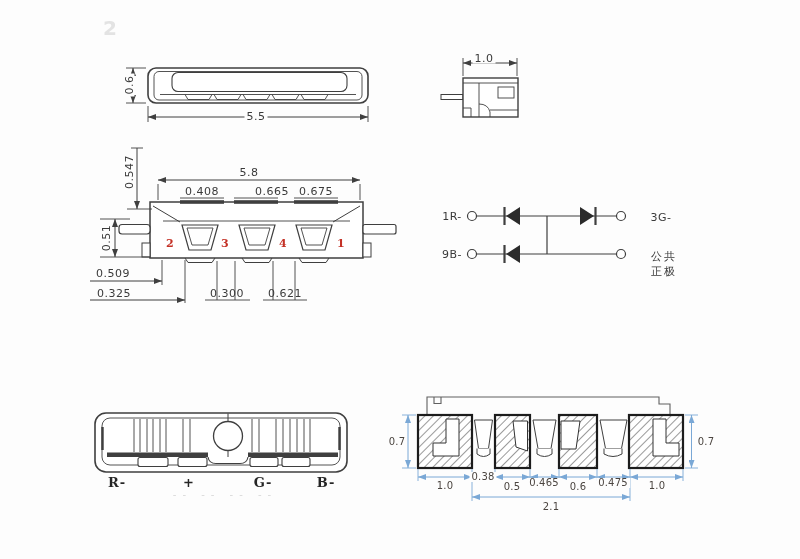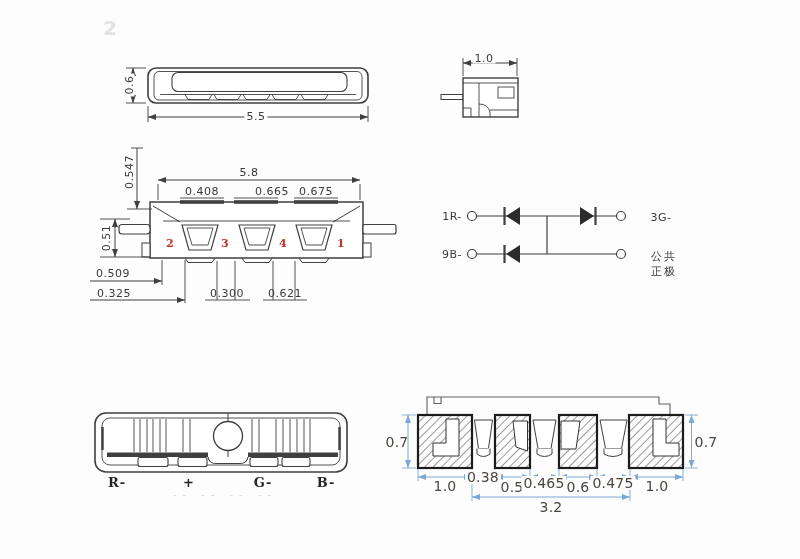--- a/index.html
+++ b/index.html
@@ -7,21 +7,21 @@
     position:relative;width:800px;height:559px;background:#fdfdfd;overflow:hidden;
     font-family:"DejaVu Sans", sans-serif;
   }
   #drawing{position:absolute;left:0;top:0;}
   .lbl{
     position:absolute;transform:translate(-50%,-50%);
     font-size:11px;color:#3a3a3a;white-space:nowrap;letter-spacing:0.5px;line-height:1;
   }
   .rot{transform:translate(-50%,-50%) rotate(-90deg);}
   .bg{background:#fdfdfd;padding:0 2px;}
-  .dim9{font-size:14px;color:#4b4540;letter-spacing:0.2px;}
+  .dim9{font-size:10px;color:#4b4540;letter-spacing:0.2px;}
   .pin{font-family:"DejaVu Serif", serif;font-weight:bold;color:#c43126;font-size:11px;}
   .padlab{font-family:"DejaVu Serif", serif;font-weight:bold;color:#252525;font-size:13px;letter-spacing:1px;}
   .cjk{font-size:11px;letter-spacing:2px;}
   .watermark{font-size:20px;color:#e3e3e3;font-weight:bold;transform:translate(-50%,-50%);}
   .faint{font-size:10px;color:#d8d8d8;letter-spacing:6px;}
 </style>
 </head>
 <body>
 
 <div id="canvas">
@@ -231,15 +231,15 @@
 
 <div class="lbl dim9" style="left:397px;top:442px">0.7</div>
 <div class="lbl dim9" style="left:706px;top:442px">0.7</div>
 <div class="lbl dim9" style="left:445px;top:486px">1.0</div>
 <div class="lbl dim9 bg" style="left:483px;top:477px">0.38</div>
 <div class="lbl dim9" style="left:512px;top:487px">0.5</div>
 <div class="lbl dim9 bg" style="left:544px;top:483px">0.465</div>
 <div class="lbl dim9" style="left:578px;top:487px">0.6</div>
 <div class="lbl dim9 bg" style="left:613px;top:483px">0.475</div>
 <div class="lbl dim9" style="left:657px;top:486px">1.0</div>
-<div class="lbl dim9" style="left:551px;top:507px">3.2</div>
+<div class="lbl dim9" style="left:551px;top:507px">2.1</div>
 
 </div>
 
 </body></html>

